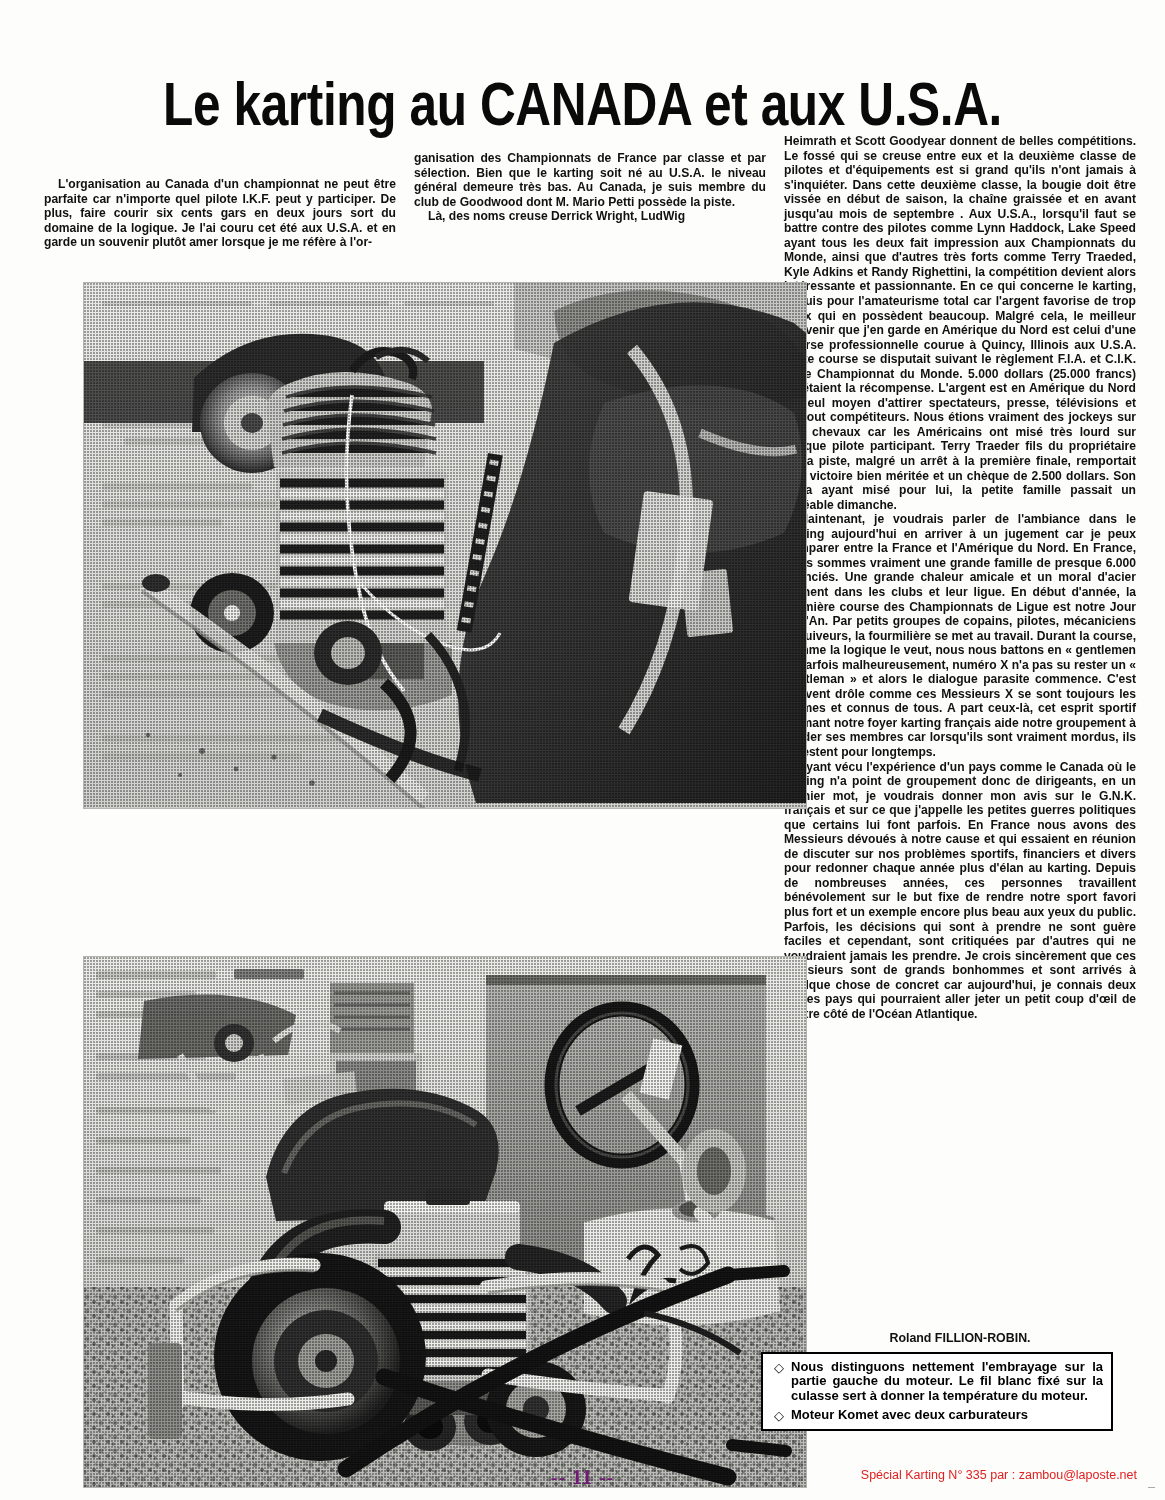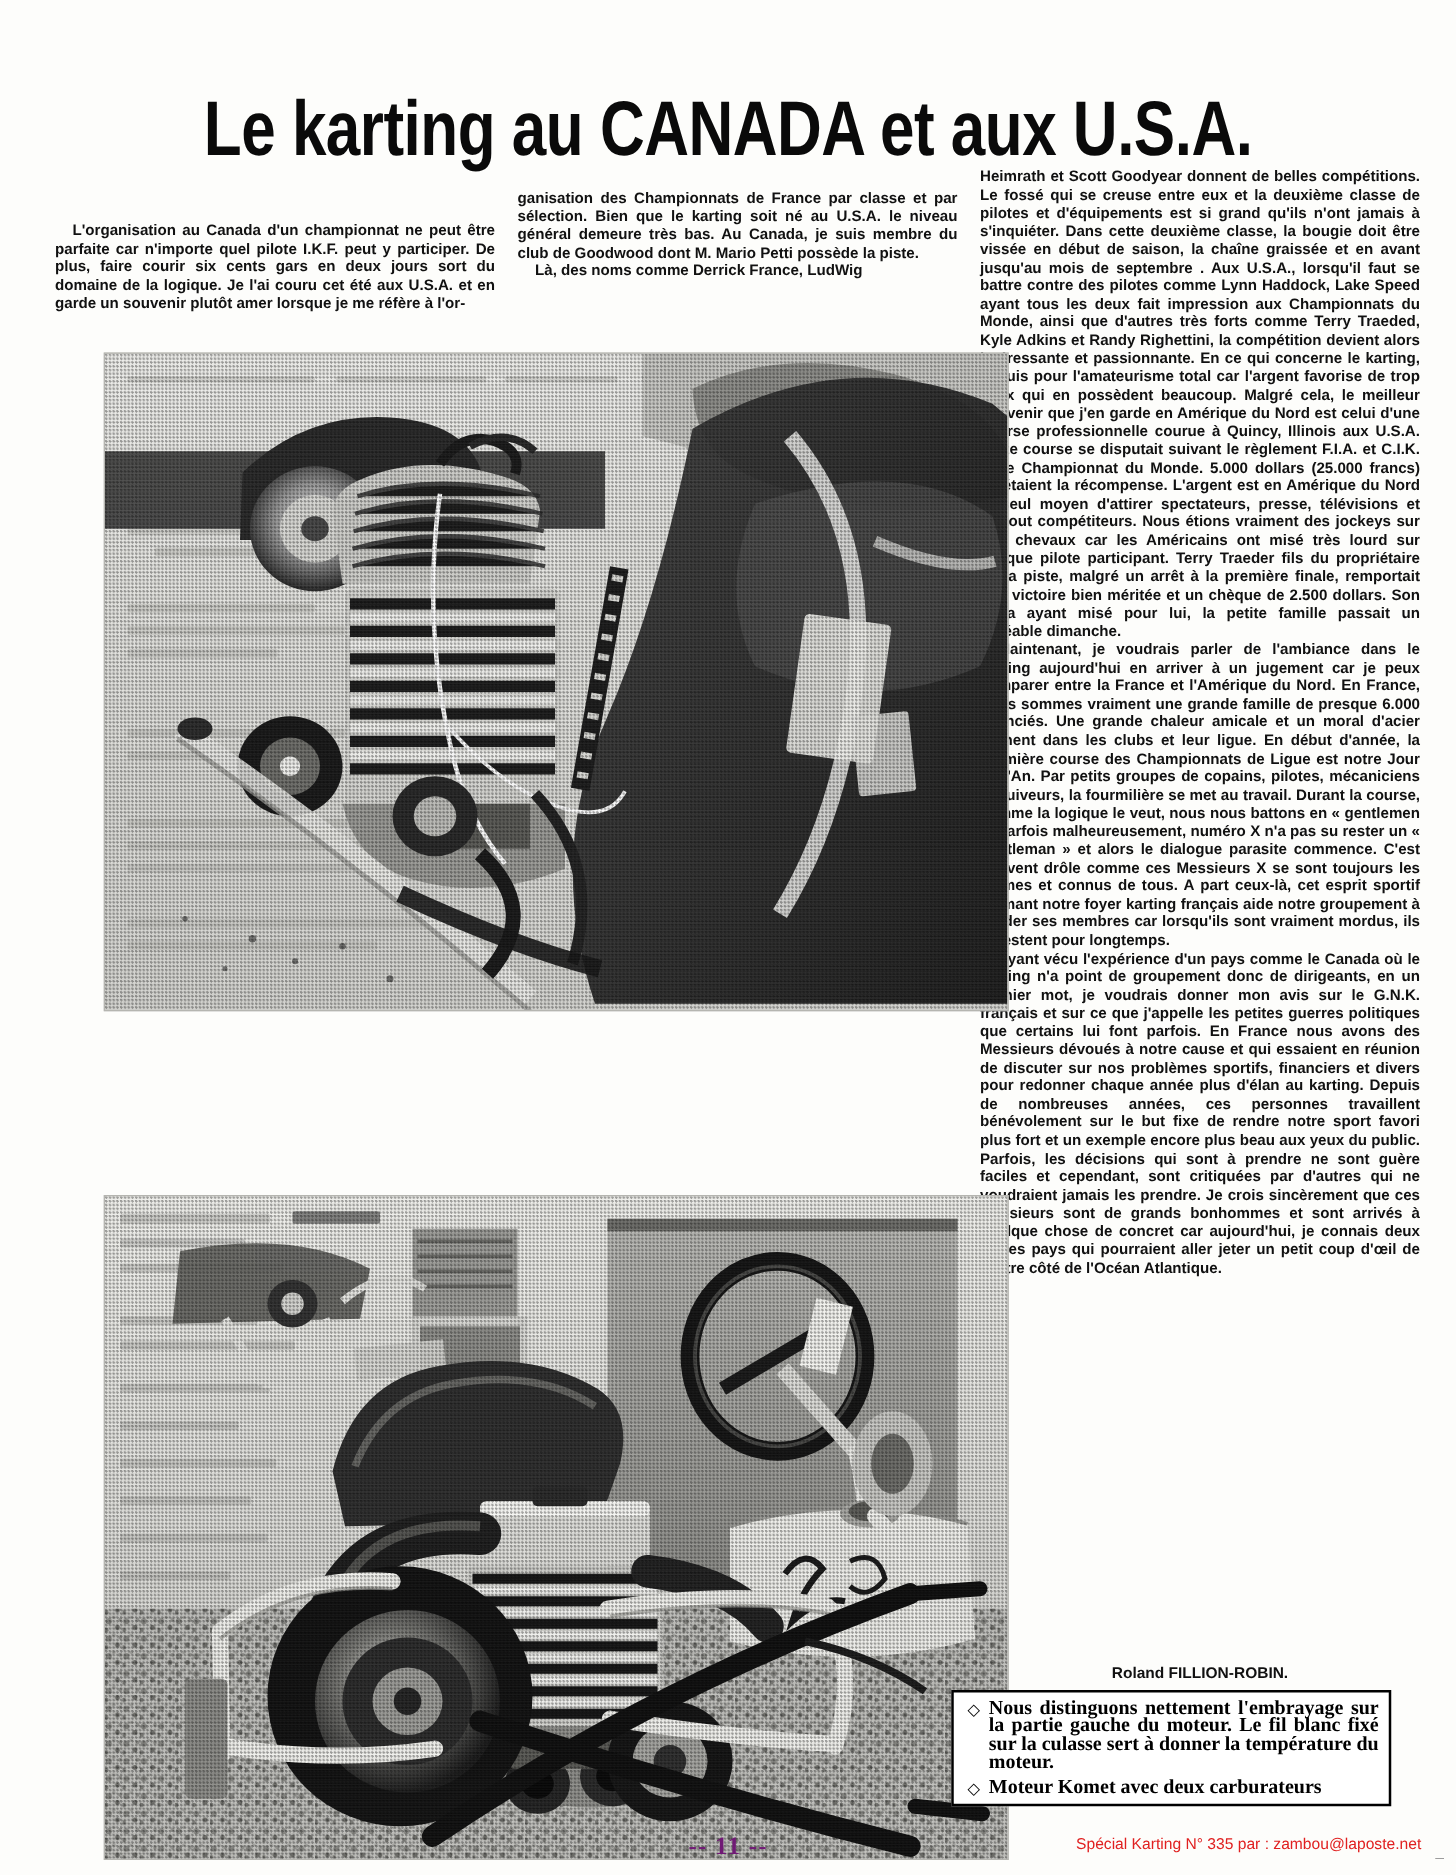--- a/index.html
+++ b/index.html
@@ -127,23 +127,23 @@
   .cap-bullet {
     flex: 0 0 24px;
     text-align: center;
     font-size: 13px;
     line-height: 14.4px;
     color: #000;
     padding-top: 1px;
   }
   .cap-text {
     flex: 1 1 auto;
-    font-family: Liberation Serif, serif;
+    font-family: Liberation Sans, sans-serif;
     font-weight: bold;
-    font-size: 16px;
+    font-size: 13px;
     line-height: 14.4px;
     text-align: justify;
     color: #000;
   }
   .cap-text.single { text-align: left; }
 
   
   #page-number {
     position: absolute;
     left: 0;
@@ -179,21 +179,21 @@
 <div id="page">
 
   <h1 id="headline">Le karting au CANADA et aux U.S.A.</h1>
 
   <div class="col" id="col1">
     <p>L'organisation au Canada d'un championnat ne peut être parfaite car n'importe quel pilote I.K.F. peut y participer. De plus, faire courir six cents gars en deux jours sort du domaine de la logique. Je l'ai couru cet été aux U.S.A. et en garde un souvenir plutôt amer lorsque je me réfère à l'or-</p>
   </div>
 
   <div class="col" id="col2">
     <p class="noindent">ganisation des Championnats de France par classe et par sélection. Bien que le karting soit né au U.S.A. le niveau général demeure très bas. Au Canada, je suis membre du club de Goodwood dont M. Mario Petti possède la piste.</p>
-    <p>Là, des noms comme Derrick France, LudWig</p>
+    <p>Là, des noms creuse Derrick Wright, LudWig</p>
   </div>
 
   <div class="col" id="col3">
     <p class="noindent">Heimrath et Scott Goodyear donnent de belles compétitions. Le fossé qui se creuse entre eux et la deuxième classe de pilotes et d'équipements est si grand qu'ils n'ont jamais à s'inquiéter. Dans cette deuxième classe, la bougie doit être vissée en début de saison, la chaîne graissée et en avant jusqu'au mois de septembre . Aux U.S.A., lorsqu'il faut se battre contre des pilotes comme Lynn Haddock, Lake Speed ayant tous les deux fait impression aux Championnats du Monde, ainsi que d'autres très forts comme Terry Traeded, Kyle Adkins et Randy Righettini, la compétition devient alors intéressante et passionnante. En ce qui concerne le karting, je suis pour l'amateurisme total car l'argent favorise de trop ceux qui en possèdent beaucoup. Malgré cela, le meilleur souvenir que j'en garde en Amérique du Nord est celui d'une course professionnelle courue à Quincy, Illinois aux U.S.A. Cette course se disputait suivant le règlement F.I.A. et C.I.K. style Championnat du Monde. 5.000 dollars (25.000 francs) en étaient la récompense. L'argent est en Amérique du Nord le seul moyen d'attirer spectateurs, presse, télévisions et surtout compétiteurs. Nous étions vraiment des jockeys sur des chevaux car les Américains ont misé très lourd sur chaque pilote participant. Terry Traeder fils du propriétaire de la piste, malgré un arrêt à la première finale, remportait une victoire bien méritée et un chèque de 2.500 dollars. Son papa ayant misé pour lui, la petite famille passait un agréable dimanche.</p>
     <p>Maintenant, je voudrais parler de l'ambiance dans le karting aujourd'hui en arriver à un jugement car je peux comparer entre la France et l'Amérique du Nord. En France, nous sommes vraiment une grande famille de presque 6.000 licenciés. Une grande chaleur amicale et un moral d'acier règnent dans les clubs et leur ligue. En début d'année, la première course des Championnats de Ligue est notre Jour de l'An. Par petits groupes de copains, pilotes, mécaniciens et suiveurs, la fourmilière se met au travail. Durant la course, comme la logique le veut, nous nous battons en « gentlemen ». Parfois malheureusement, numéro X n'a pas su rester un « gentleman » et alors le dialogue parasite commence. C'est souvent drôle comme ces Messieurs X se sont toujours les mêmes et connus de tous. A part ceux-là, cet esprit sportif animant notre foyer karting français aide notre groupement à garder ses membres car lorsqu'ils sont vraiment mordus, ils le restent pour longtemps.</p>
     <p>Ayant vécu l'expérience d'un pays comme le Canada où le karting n'a point de groupement donc de dirigeants, en un dernier mot, je voudrais donner mon avis sur le G.N.K. français et sur ce que j'appelle les petites guerres politiques que certains lui font parfois. En France nous avons des Messieurs dévoués à notre cause et qui essaient en réunion de discuter sur nos problèmes sportifs, financiers et divers pour redonner chaque année plus d'élan au karting. Depuis de nombreuses années, ces personnes travaillent bénévolement sur le but fixe de rendre notre sport favori plus fort et un exemple encore plus beau aux yeux du public. Parfois, les décisions qui sont à prendre ne sont guère faciles et cependant, sont critiquées par d'autres qui ne voudraient jamais les prendre. Je crois sincèrement que ces Messieurs sont de grands bonhommes et sont arrivés à quelque chose de concret car aujourd'hui, je connais deux autres pays qui pourraient aller jeter un petit coup d'œil de l'autre côté de l'Océan Atlantique.</p>
   </div>
 
   <figure class="photo" id="photo1">
     <svg class="hf" viewBox="0 0 722 525" preserveAspectRatio="none">

